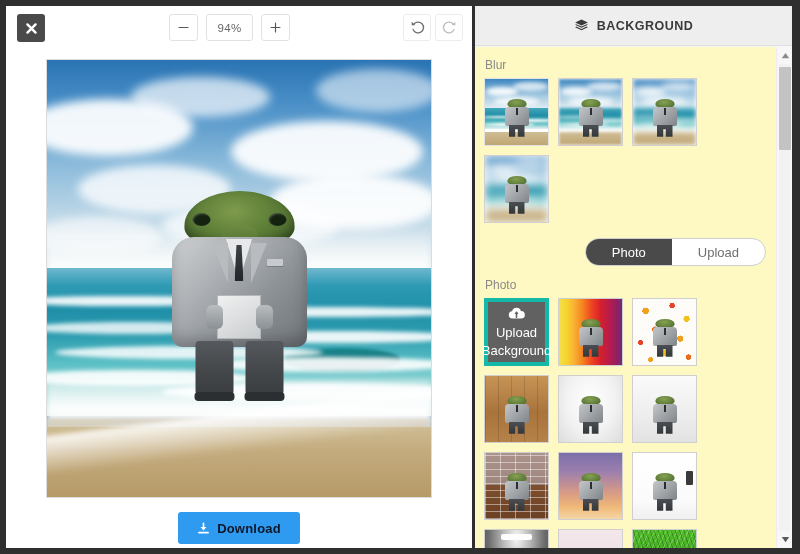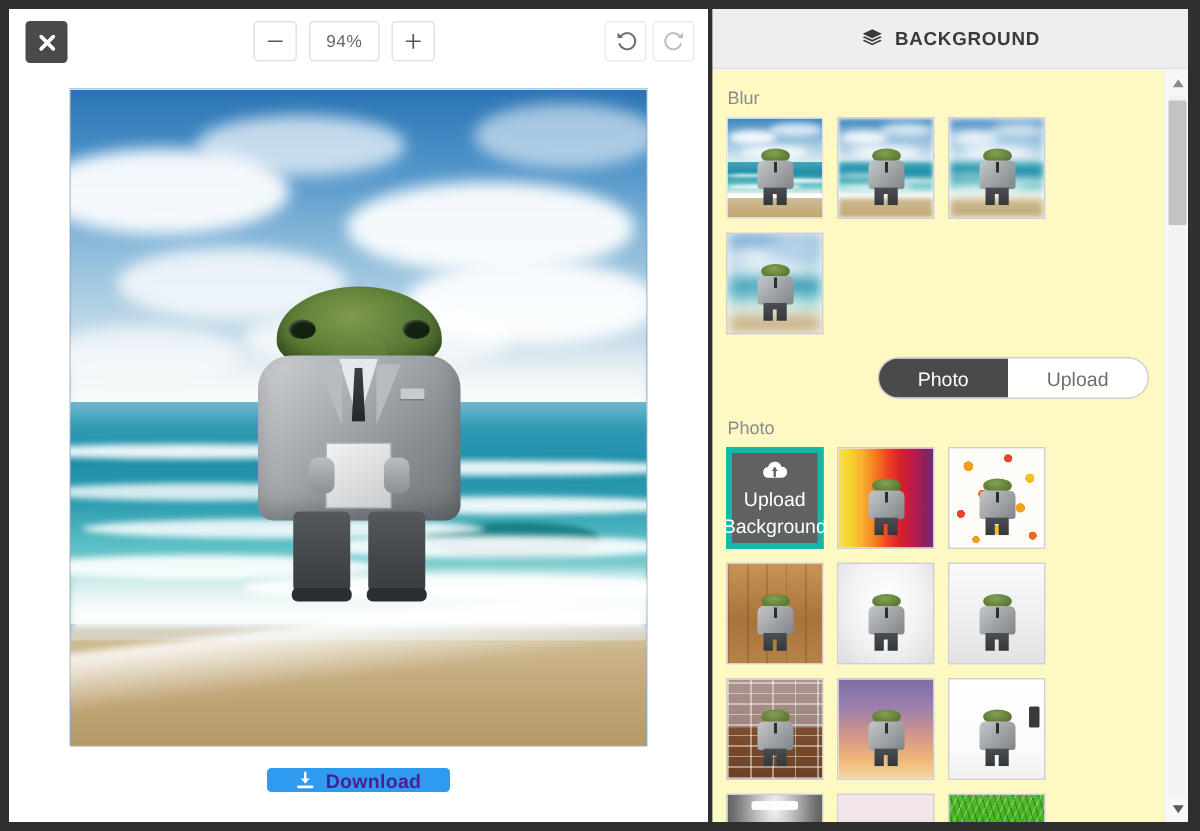--- a/index.html
+++ b/index.html
@@ -257,23 +257,23 @@
   }
   .shoe-l { left:-1px; }
   .shoe-r { right:-1px; }
 
   .download-bar {
     margin-top: 14px;
     display:flex; justify-content:center; width:100%;
   }
   .download-btn {
     background: #2f9bf0;
-    color:#4c1d95;
+    color:#0f172a;
     border:none; border-radius:3px;
-    height:16px;
+    height:32px;
     padding: 0 19px;
     font-size:13px; font-weight:bold;
     display:flex; align-items:center; gap:7px;
     cursor:pointer;
     letter-spacing:.2px;
   }
   .download-btn svg { width:13px; height:13px; }
 
   
   .panel {

